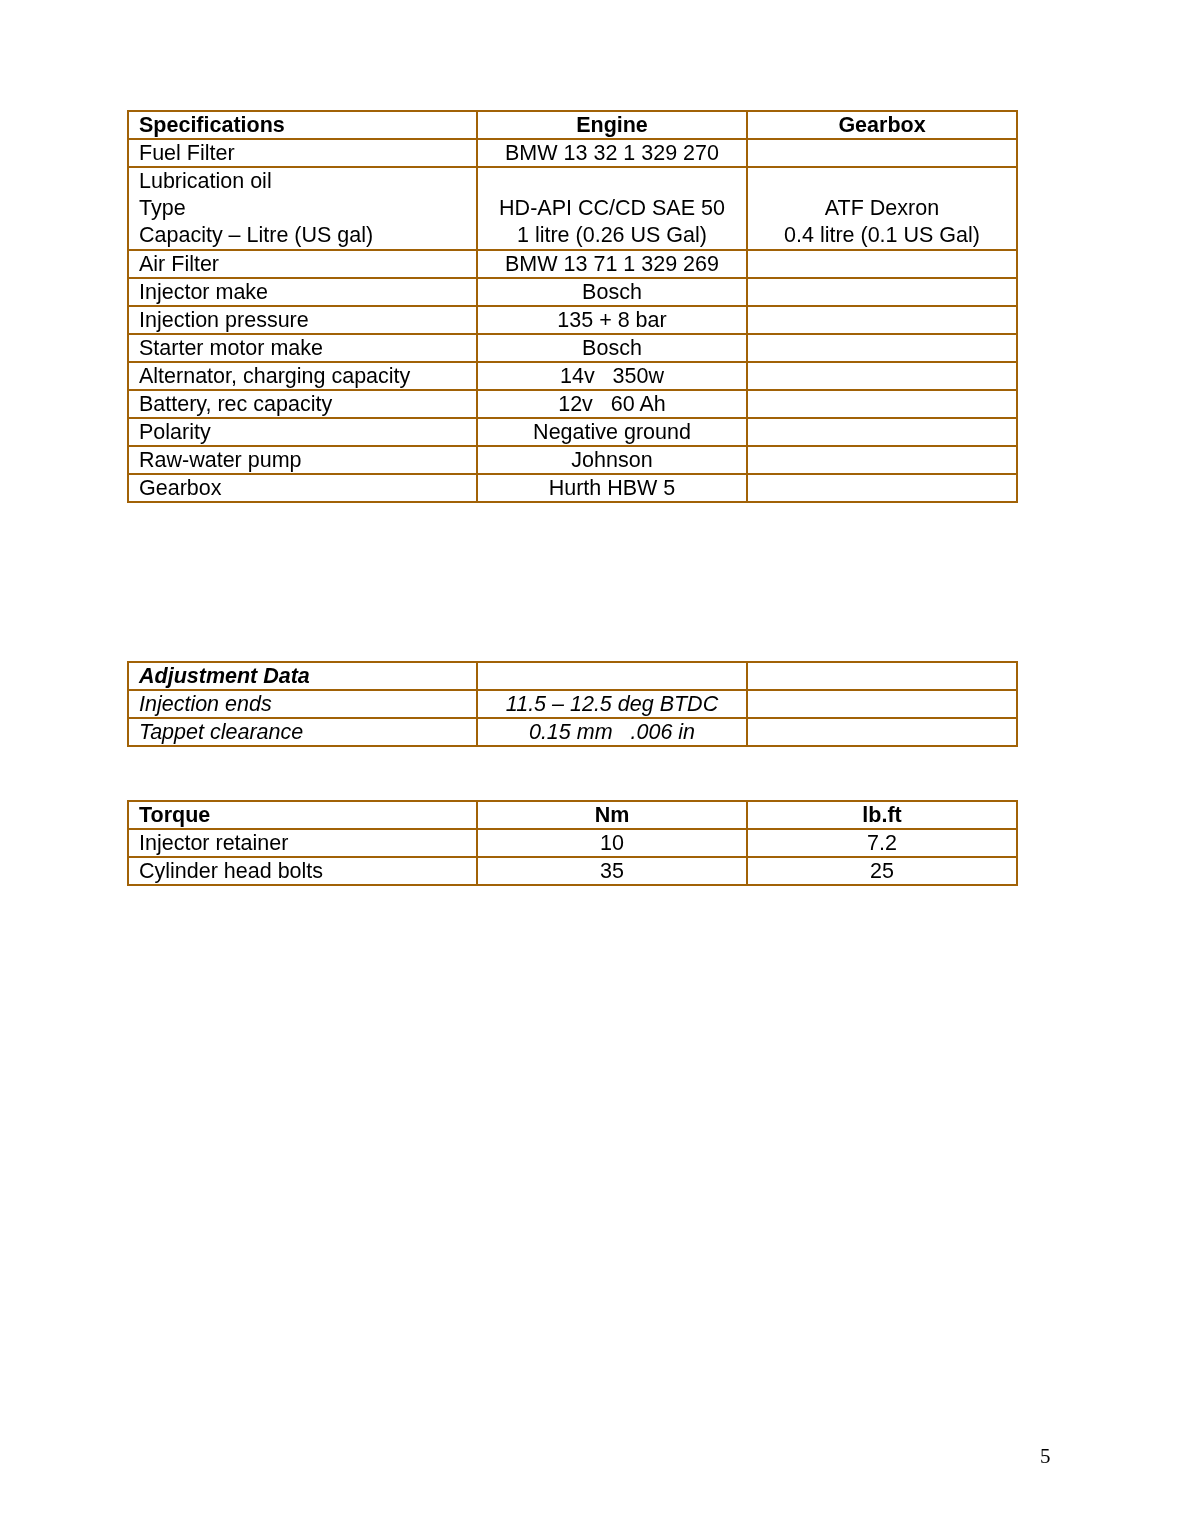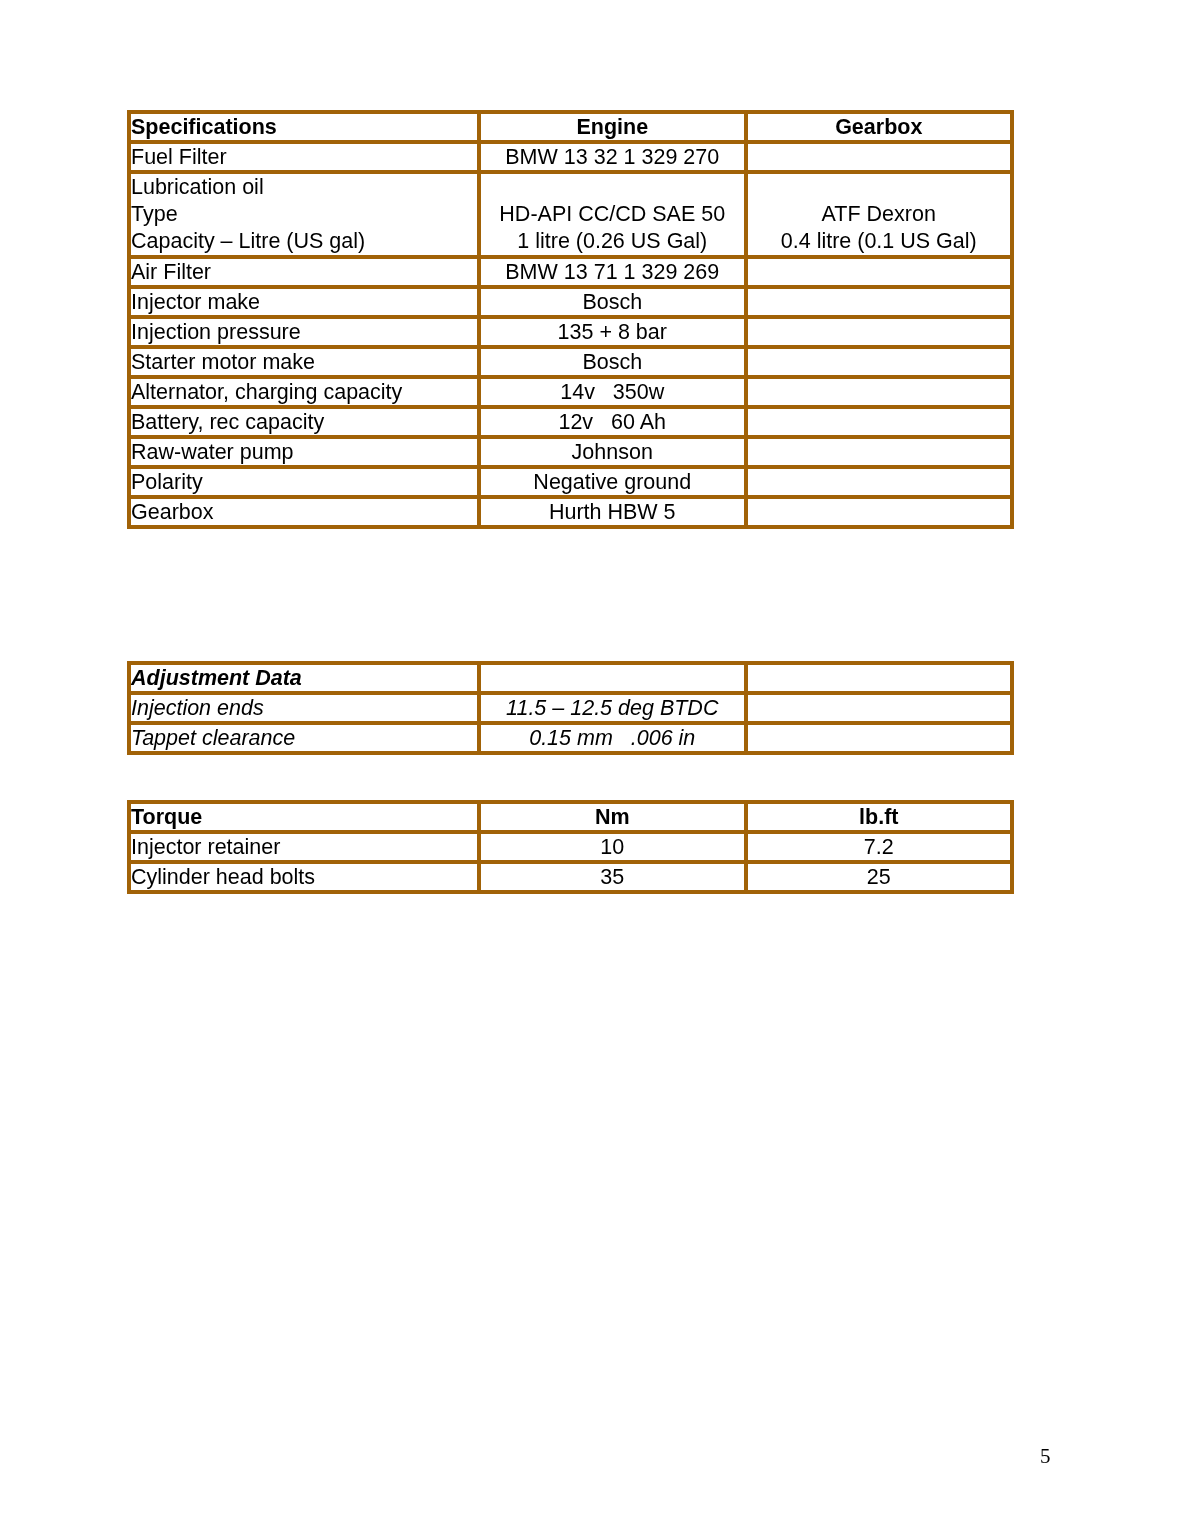--- a/index.html
+++ b/index.html
@@ -7,22 +7,22 @@
   table.spec {
     position: absolute;
     left: 127px;
     width: 887px;
     border-collapse: collapse;
     table-layout: fixed;
     font-size: 21.5px;
     line-height: 26px;
   }
   table.spec td {
-    border: 4px solid #a16207;
-    padding: 0 0;
+    border: 2px solid #a16207;
+    padding: 0 10px;
     vertical-align: bottom;
     white-space: nowrap;
     overflow: hidden;
   }
   table.spec td.c1 { width: 327px; text-align: left; }
   table.spec td.c2 { width: 248px; text-align: center; }
   table.spec td.c3 { width: 248px; text-align: center; }
   table.spec tr.hdr td { font-weight: bold; }
   .line { display: block; height: 27px; }
   #t1 { top: 110px; }
@@ -92,27 +92,27 @@
     <td class="c1">Alternator, charging capacity</td>
     <td class="c2" style="white-space:pre">14v   350w</td>
     <td class="c3"></td>
   </tr>
   <tr>
     <td class="c1">Battery, rec capacity</td>
     <td class="c2" style="white-space:pre">12v   60 Ah</td>
     <td class="c3"></td>
   </tr>
   <tr>
-    <td class="c1">Raw-water pump</td>
-    <td class="c2">Johnson</td>
+    <td class="c1">Polarity</td>
+    <td class="c2">Negative ground</td>
     <td class="c3"></td>
   </tr>
   <tr>
-    <td class="c1">Polarity</td>
-    <td class="c2">Negative ground</td>
+    <td class="c1">Raw-water pump</td>
+    <td class="c2">Johnson</td>
     <td class="c3"></td>
   </tr>
   <tr>
     <td class="c1">Gearbox</td>
     <td class="c2">Hurth HBW 5</td>
     <td class="c3"></td>
   </tr>
 </tbody>
   </table>
 

